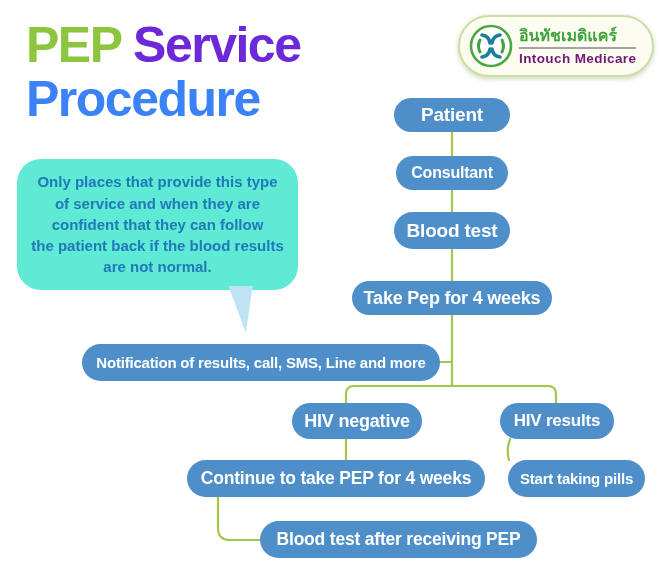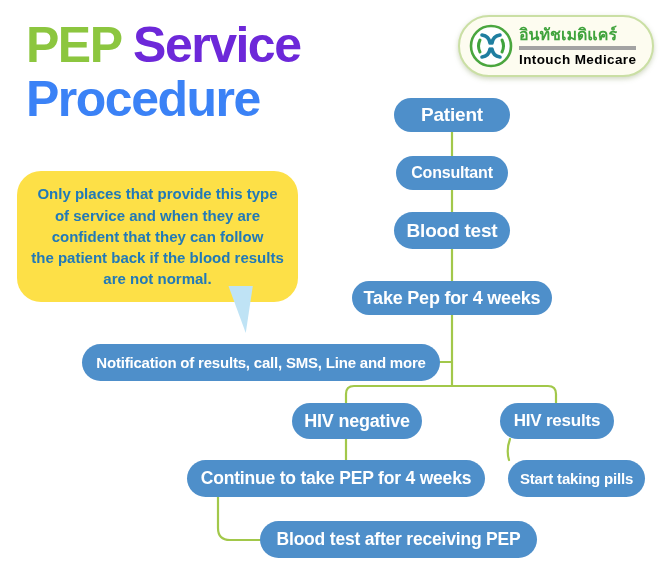--- a/index.html
+++ b/index.html
@@ -40,39 +40,39 @@
     align-items: center;
     padding-left: 8px;
   }
   .logo-icon { flex: 0 0 auto; width: 46px; height: 46px; }
   .logo-text { margin-left: 5px; display: flex; flex-direction: column; }
   .logo-thai {
     color: #3fa33c;
     font-weight: 700;
     font-size: 16px;
     line-height: 1.2;
-    border-bottom: 4px solid #a3a3a3;
+    border-bottom: 2px solid #a3a3a3;
     padding-bottom: 1px;
     white-space: nowrap;
   }
   .logo-en {
-    color: #000000;
+    color: #701a75;
     font-weight: 700;
     font-size: 13.5px;
     letter-spacing: 0.4px;
     margin-top: 2px;
     white-space: nowrap;
   }
 
   
   .bubble {
     position: absolute;
-    left: 17px; top: 171px;
+    left: 17px; top: 159px;
     width: 281px; height: 131px;
-    background: #fde047;
+    background: #5eead4;
     border-radius: 24px;
     display: flex;
     align-items: center;
     justify-content: center;
     text-align: center;
     color: #2179b8;
     font-size: 15px;
     font-weight: 600;
     line-height: 1.42;
     white-space: pre-line;

